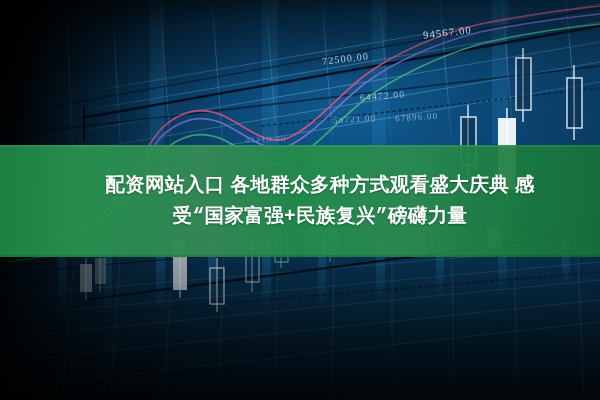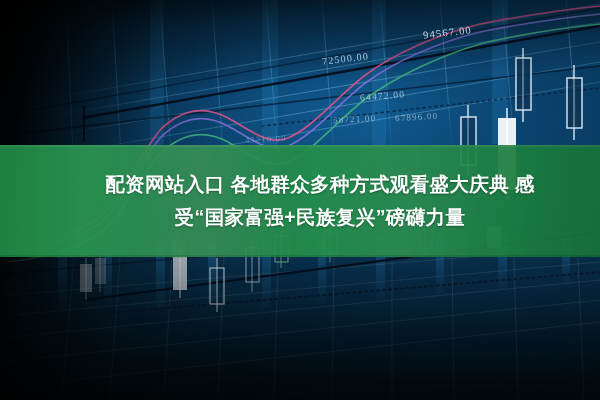--- a/index.html
+++ b/index.html
@@ -56,21 +56,21 @@
     font-size:19.5px;
     line-height:33px;
     letter-spacing:.4px;
     text-shadow:0 1px 2px rgba(0,0,0,.32);
     padding:0 10px;
     box-sizing:border-box;
     user-select:none;
     margin-left:40px;
   }
   .headline .l1{white-space:nowrap;}
-  .headline .l2{white-space:nowrap;}
+  .headline .l2{white-space:nowrap;font-family:Liberation Mono, monospace;}
 
   
   .plabel{
     position:absolute;
     font-family:"Liberation Serif",serif;
     color:rgba(215,228,240,.78);
     white-space:nowrap;
     letter-spacing:1.2px;
     user-select:none;
   }

